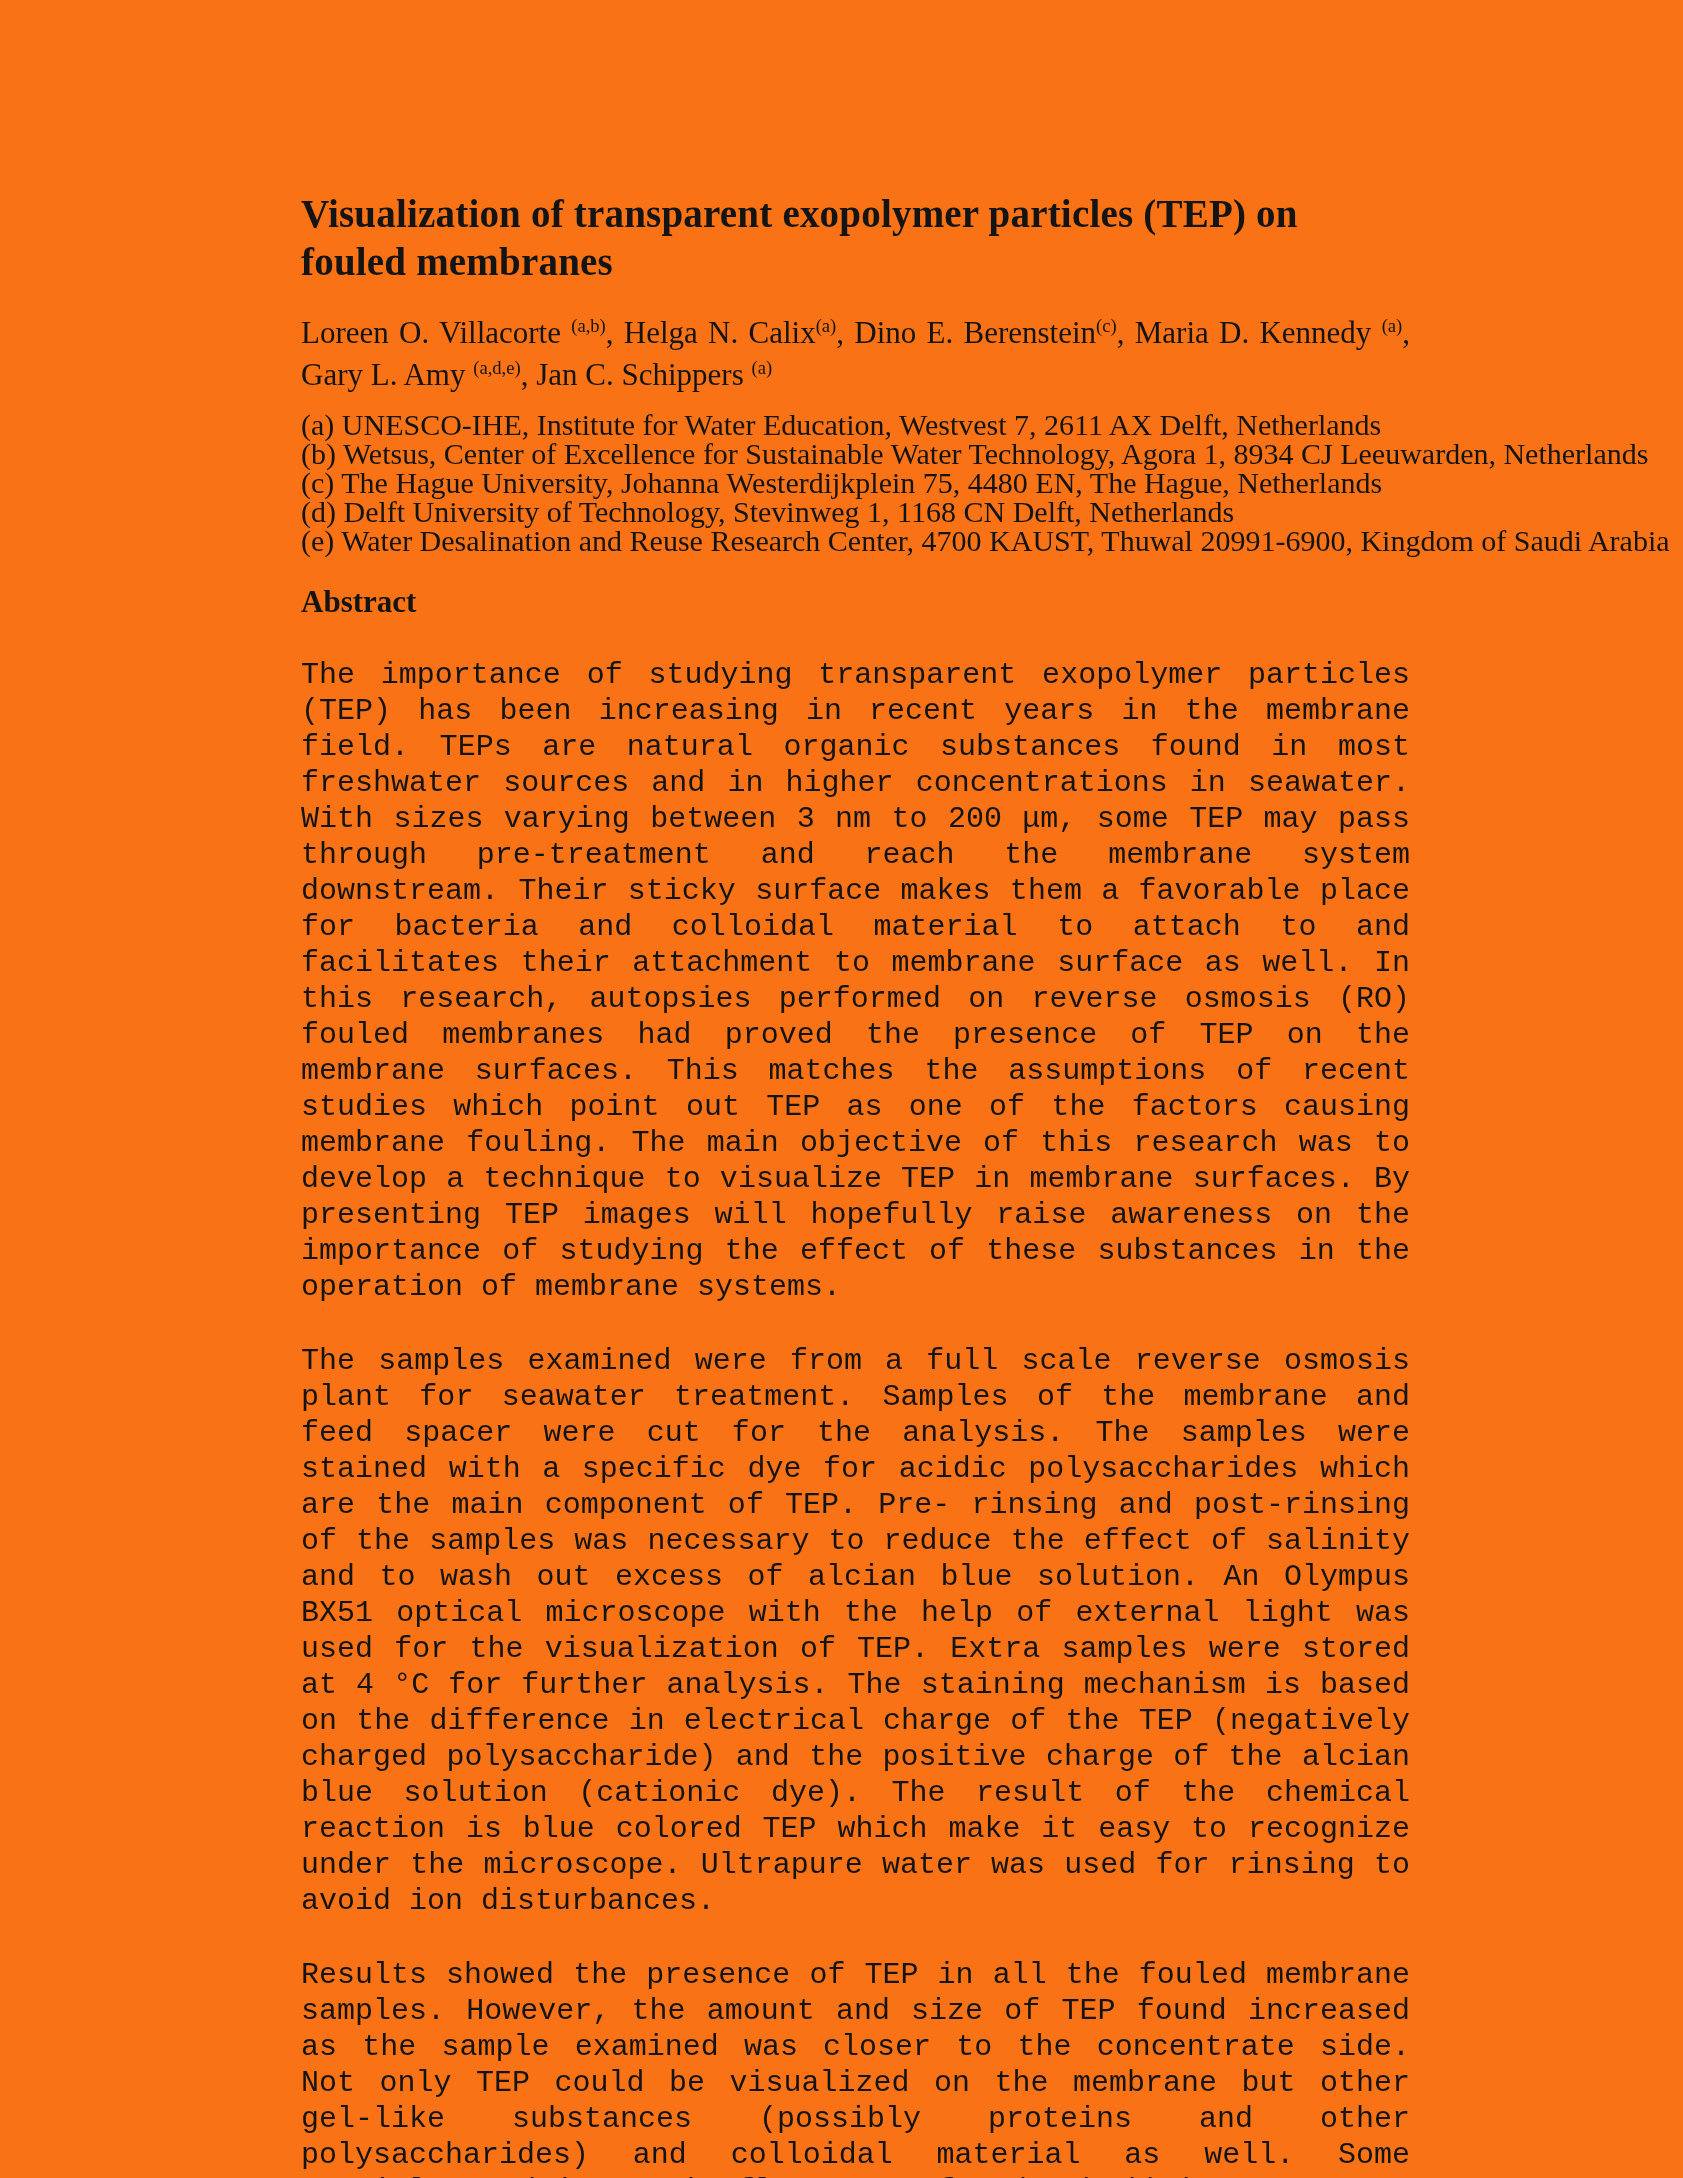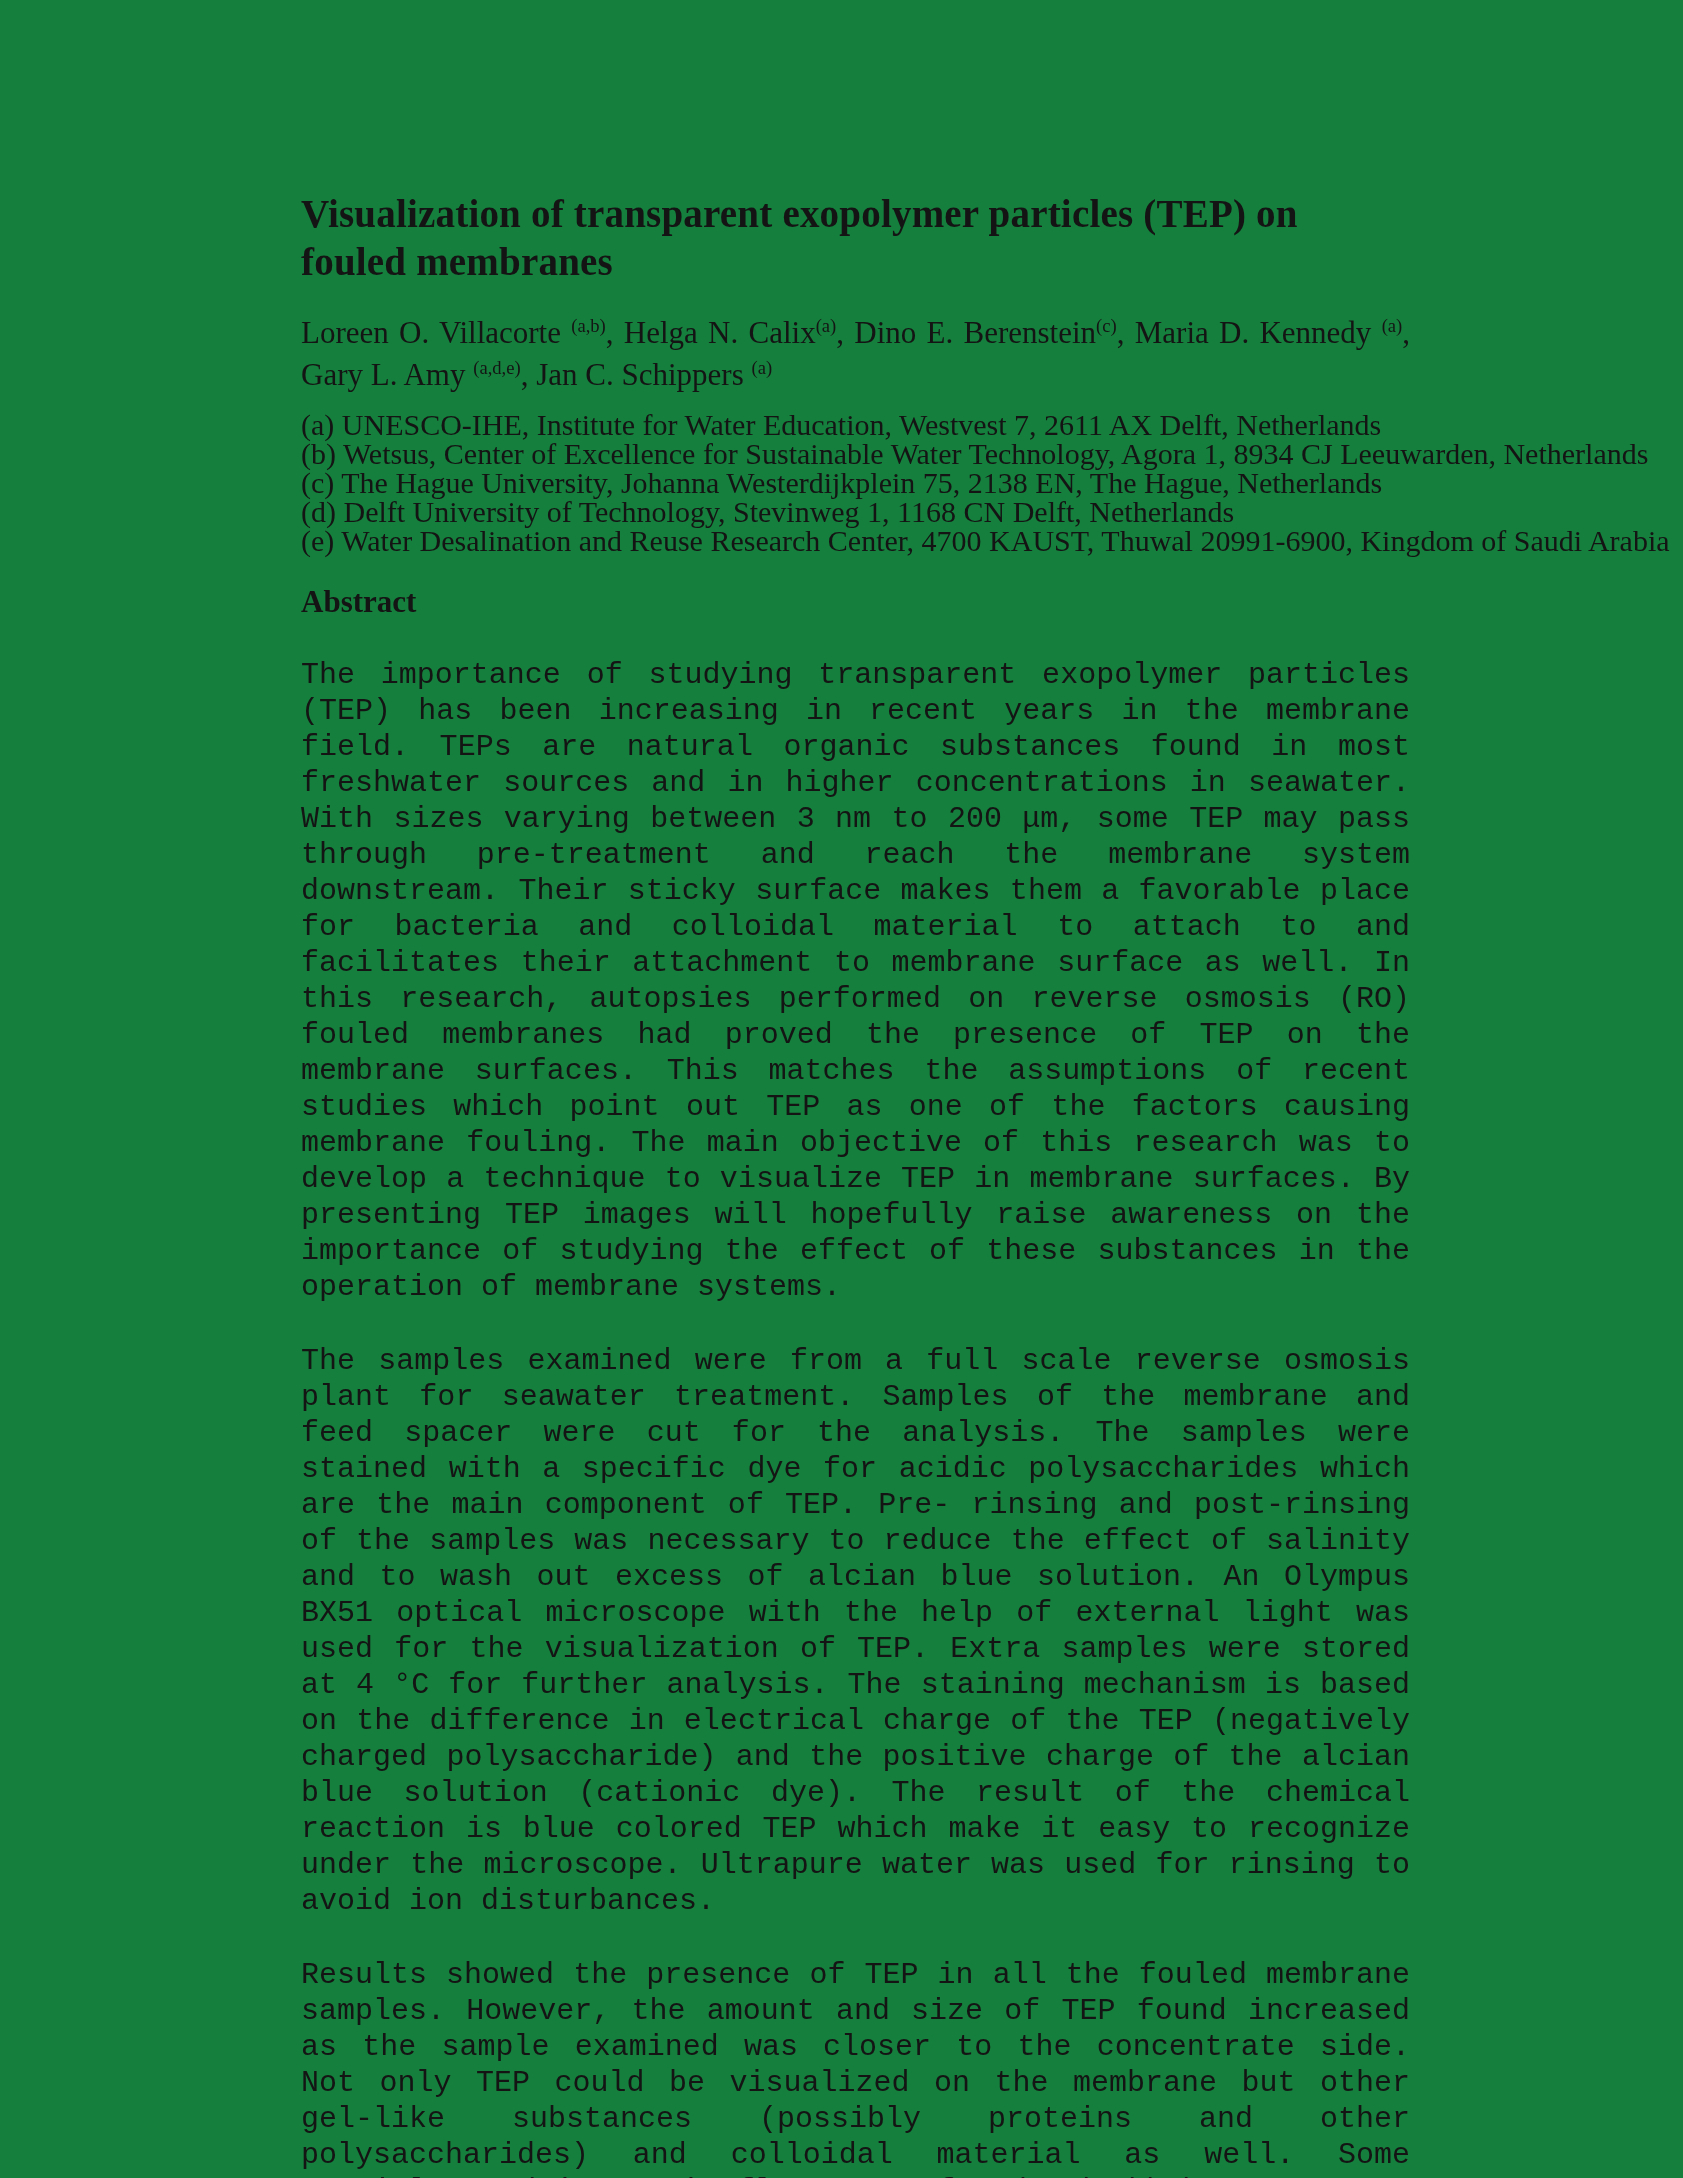--- a/index.html
+++ b/index.html
@@ -4,21 +4,21 @@
 <style>
   html, body {
     margin: 0;
     padding: 0;
     background: #ffffff;
   }
   .page {
     position: relative;
     width: 1683px;
     height: 2178px;
-    background: #15803d;
+    background: #f97316;
     color: #141414;
     font-family: "Liberation Serif", "DejaVu Serif", serif;
     overflow: hidden;
   }
   .content {
     position: absolute;
     left: 301px;
     top: 190px;
     width: 1109px;
   }
@@ -75,21 +75,21 @@
     <h1 class="paper-title">
       <span class="title-line">Visualization of transparent exopolymer particles (TEP) on</span>
       <span class="title-line">fouled membranes</span>
     </h1>
 
     <p class="authors"><span>Loreen O. Villacorte </span><sup>(a,b)</sup>, <span>Helga N. Calix</span><sup>(a)</sup>, <span>Dino E. Berenstein</span><sup>(c)</sup>, <span>Maria D. Kennedy </span><sup>(a)</sup>, <span>Gary L. Amy </span><sup>(a,d,e)</sup>, <span>Jan C. Schippers </span><sup>(a)</sup></p>
 
     <div class="affiliations">
       <div class="affil">(a) UNESCO-IHE, Institute for Water Education, Westvest 7, 2611 AX Delft, Netherlands</div>
       <div class="affil">(b) Wetsus, Center of Excellence for Sustainable Water Technology, Agora 1, 8934 CJ Leeuwarden, Netherlands</div>
-      <div class="affil">(c) The Hague University, Johanna Westerdijkplein 75, 2138 EN, The Hague, Netherlands</div>
+      <div class="affil">(c) The Hague University, Johanna Westerdijkplein 75, 4480 EN, The Hague, Netherlands</div>
       <div class="affil">(d) Delft University of Technology, Stevinweg 1, 1168 CN Delft, Netherlands</div>
       <div class="affil">(e) Water Desalination and Reuse Research Center, 4700 KAUST, Thuwal 20991-6900, Kingdom of Saudi Arabia</div>
     </div>
 
     <h2 class="abstract-heading">Abstract</h2>
 
     <p class="para">The importance of studying transparent exopolymer particles (TEP) has been increasing in recent years in the membrane field. TEPs are natural organic substances found in most freshwater sources and in higher concentrations in seawater. With sizes varying between 3 nm to 200 μm, some TEP may pass through pre-treatment and reach the membrane system downstream. Their sticky surface makes them a favorable place for bacteria and colloidal material to attach to and facilitates their attachment to membrane surface as well.  In this research, autopsies performed on reverse osmosis (RO) fouled membranes had proved the presence of TEP on the membrane surfaces. This matches the assumptions of recent studies which point out TEP as one of the factors causing membrane fouling. The main objective of this research was to develop a technique to visualize TEP in membrane surfaces. By presenting TEP images will hopefully raise awareness on the importance of studying the effect of these substances in the operation of membrane systems.</p>
     <p class="para">The samples examined were from a full scale reverse osmosis plant for seawater treatment. Samples of the membrane and feed spacer were cut for the analysis. The samples were stained with a specific dye for acidic polysaccharides which are the main component of TEP. Pre- rinsing and post-rinsing of the samples was necessary to reduce the effect of salinity and to wash out excess of alcian blue solution. An Olympus BX51 optical microscope with the help of external light was used for the visualization of TEP. Extra samples were stored at 4 °C for further analysis. The staining mechanism is based on the difference in electrical charge of the TEP (negatively charged polysaccharide) and the positive charge of the alcian blue solution (cationic dye). The result of the chemical reaction is blue colored TEP which make it easy to recognize under the microscope. Ultrapure water was used for rinsing to avoid ion disturbances.</p>
     <p class="para">Results showed the presence of TEP in all the fouled membrane samples. However, the amount and size of TEP found increased as the sample examined was closer to the concentrate side.  Not only TEP could be visualized on the membrane but other gel-like substances (possibly proteins and other polysaccharides) and colloidal material as well. Some particles and inorganic flocs were found embedded on some TEP gels. TEPs were also found in the feed spacer but in lesser amounts. Some suspected bacterial colonies were also found within the vicinity of TEP gels on the spacer mesh. The structure of TEP gels and the presence of bacteria will be verified using an electron scanning microscope (SEM). The preliminary results of the autopsy study further strengthen the theory that TEP may have a major role in the fouling of membrane systems.</p>
 

